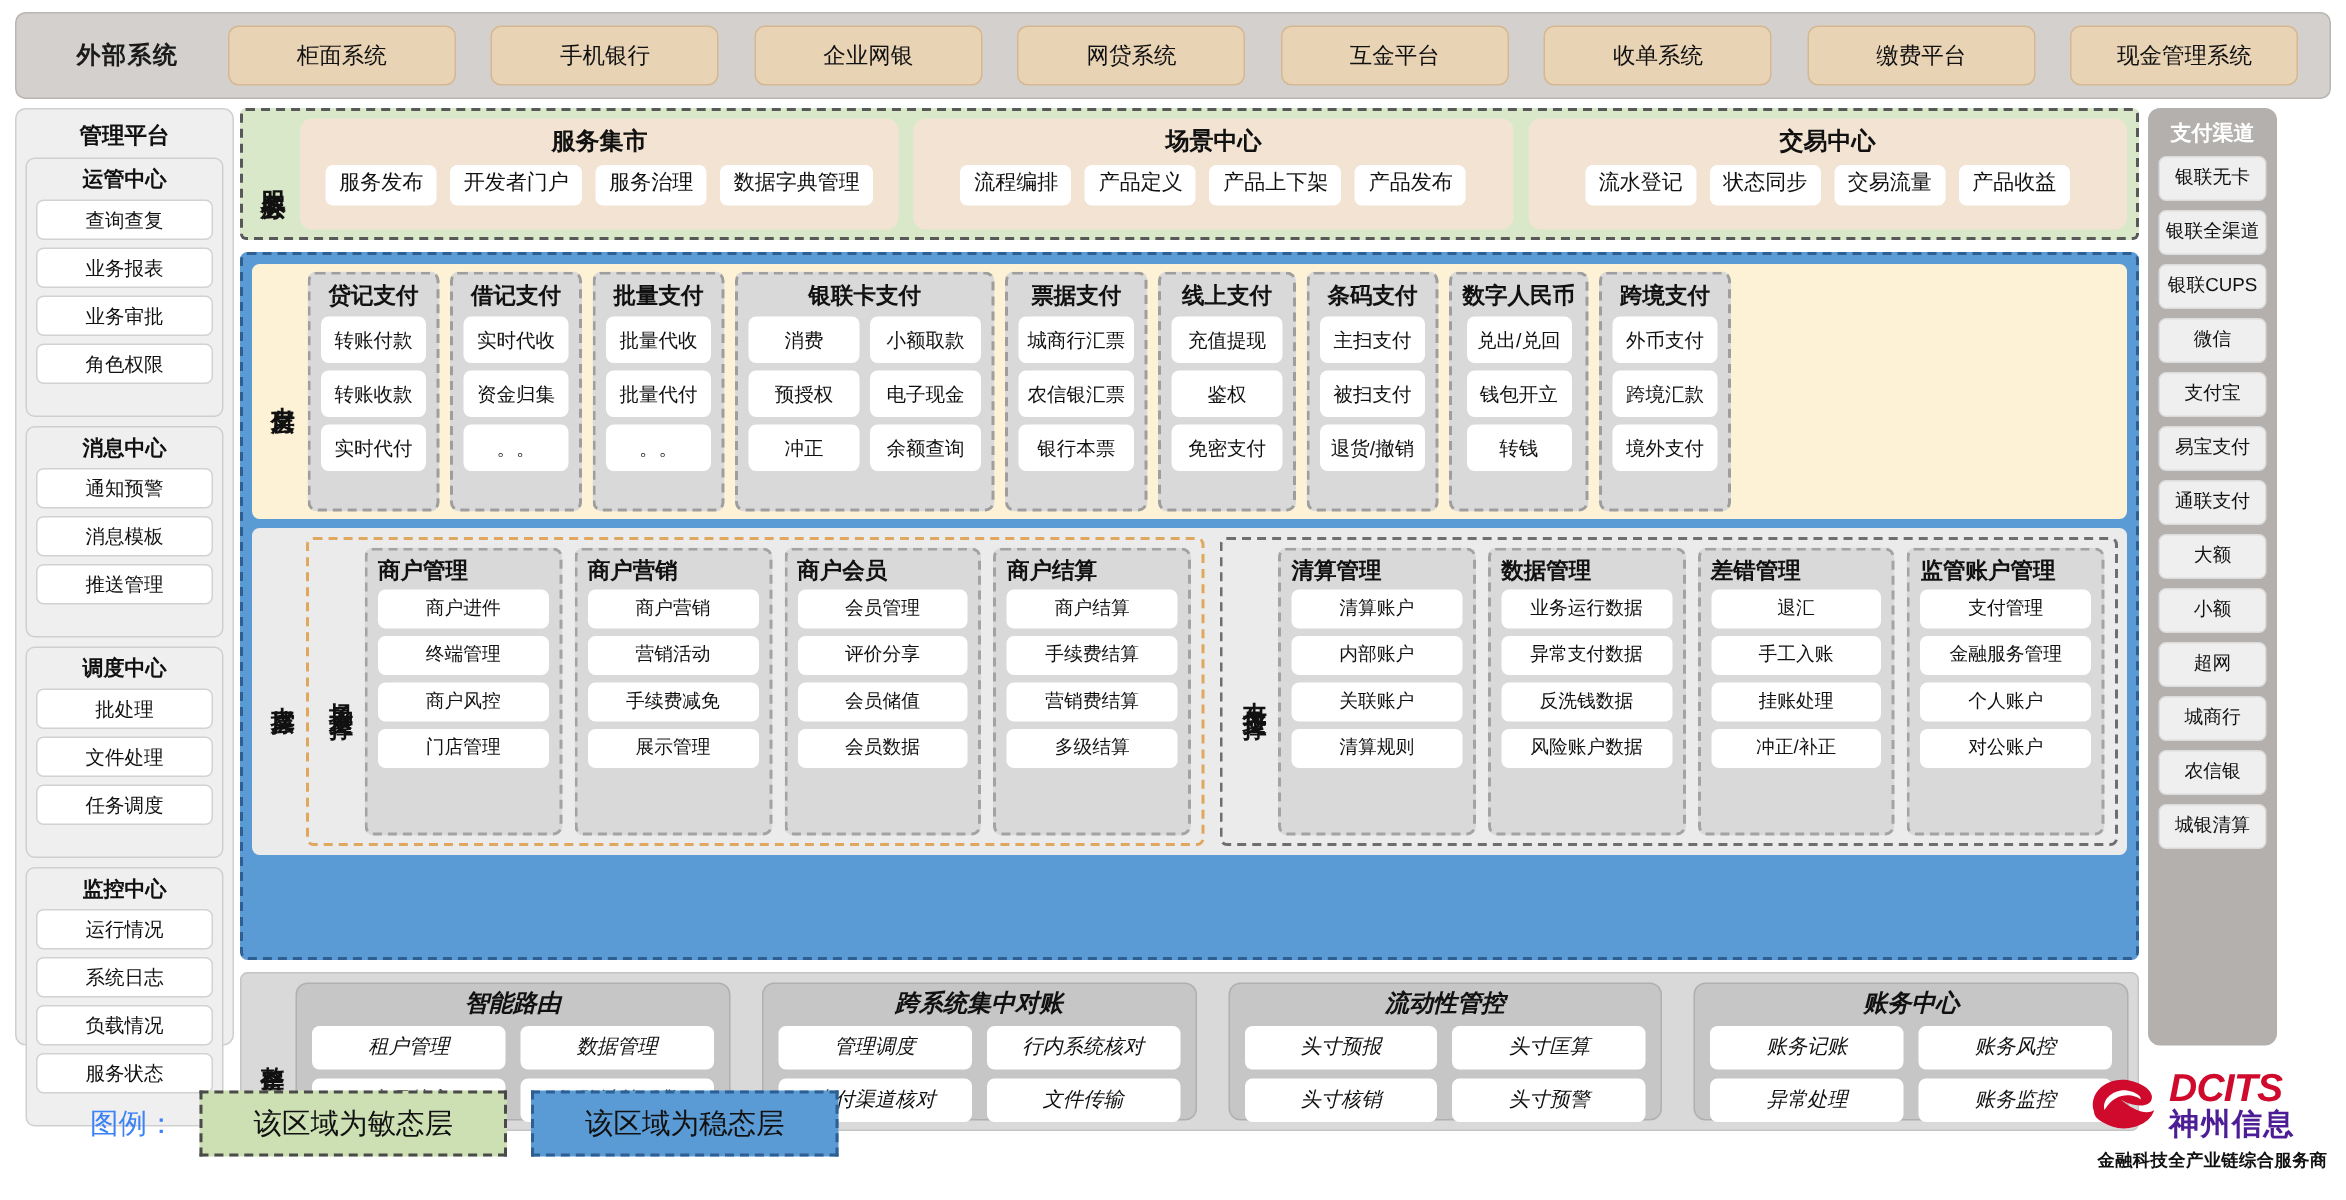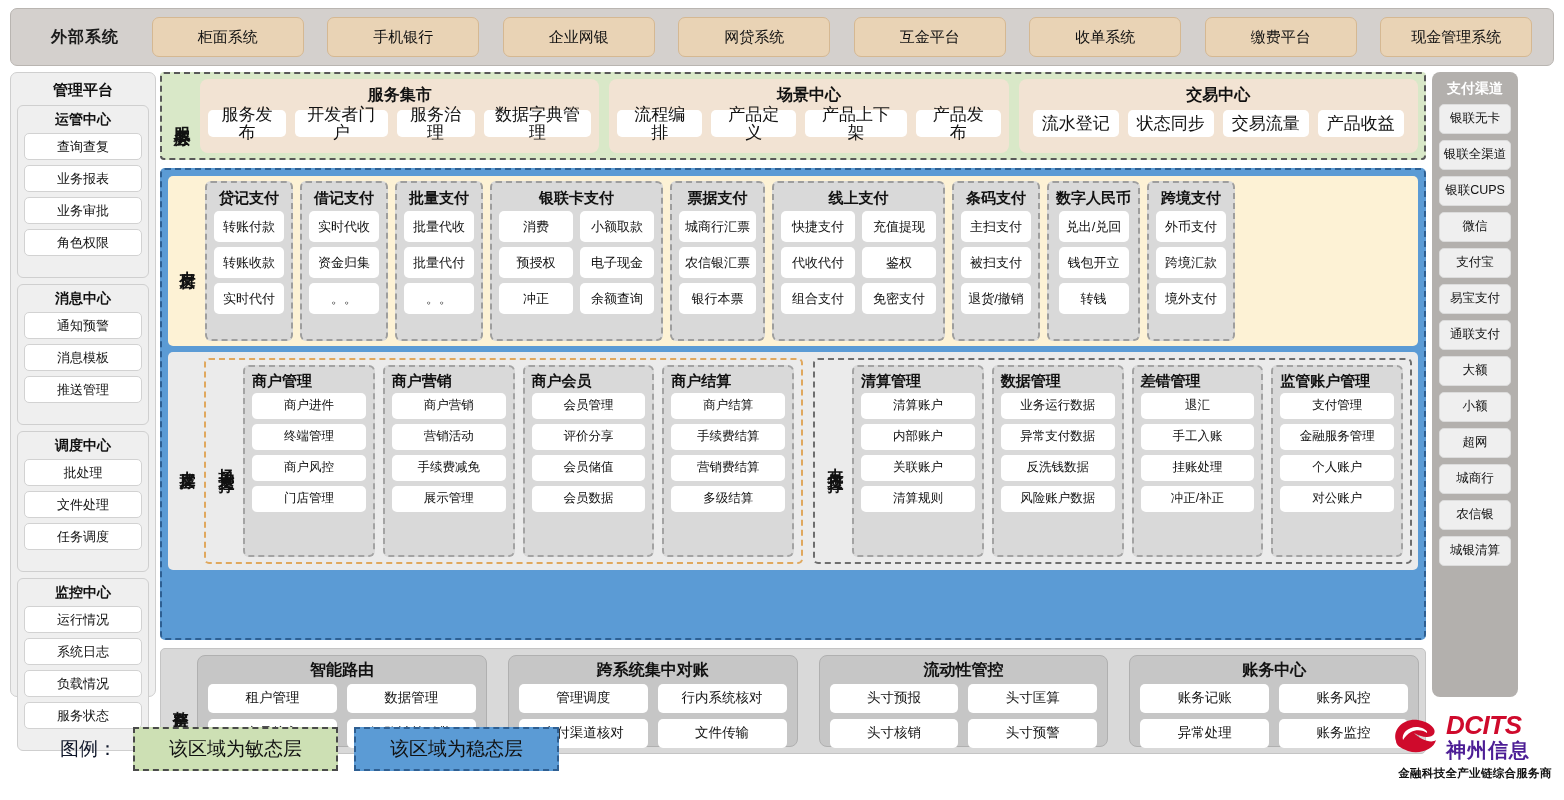--- a/index.html
+++ b/index.html
@@ -97,21 +97,21 @@
   }
   #service-layer .vlabel{font-size:17px;width:28px;height:100%;}
   #service-layer .sl-cards{flex:1;display:flex;gap:10px;height:100%;padding-left:4px;}
   .svc-card{
     background:#f2e3d3;border-radius:8px;flex:1;
     display:flex;flex-direction:column;align-items:center;
     padding:4px 8px 7px;box-sizing:border-box;
   }
   .svc-card .grp-title{font-size:16px;padding:4px 0 7px;}
   .svc-card .svc-row{display:flex;gap:9px;width:100%;justify-content:center;}
-  .svc-card .chip{height:27px;font-size:17px;padding:0 9px;border:none;font-family:Liberation Serif, serif;}
+  .svc-card .chip{height:27px;font-size:14px;padding:0 9px;border:none;font-family:Liberation Serif, serif;}
 
   
   #stable-block{
     position:absolute;left:0;top:96px;width:1266px;height:472px;
     background:#5b9bd5;border:2px dashed #2e5f92;border-radius:5px;
     box-sizing:border-box;padding:6px;
   }
 
   
   #pay-layer{
@@ -155,36 +155,36 @@
   .sup-grp .chip{height:26px;font-size:12.5px;border:none;margin-bottom:5px;width:100%;padding:0 3px;}
   .sup-grp .chip:last-child{margin-bottom:0;}
 
   
   #integration-layer{
     position:absolute;left:0;top:576px;width:1266px;height:106px;
     background:#d9d9d9;border:1px solid #c4c4c4;border-radius:5px;
     box-sizing:border-box;display:flex;align-items:stretch;padding:6px;
   }
   #integration-layer .vlabel{font-size:16px;width:26px;}
-  #integration-layer .int-cards{flex:1;display:flex;gap:21px;padding-left:4px;}
+  #integration-layer .int-cards{flex:1;display:flex;gap:21px;padding-left:4px;font-style:italic;}
   .int-card{
     flex:1;background:#c6c6c6;border:1px solid #b0b0b0;border-radius:8px;
     padding:3px 10px 7px;box-sizing:border-box;
     display:flex;flex-direction:column;align-items:center;
   }
   .int-card .grp-title{font-size:16px;padding:3px 0 6px;}
   .int-card .ic-grid{display:grid;grid-template-columns:1fr 1fr;gap:6px 10px;width:100%;}
   .int-card .chip{height:29px;font-size:13.5px;border:none;}
 
   
   #legend{
     position:absolute;left:60px;top:725px;height:48px;
     display:flex;align-items:center;gap:16px;
   }
-  #legend .lg-label{font-size:19px;color:#0f172a;}
+  #legend .lg-label{font-size:19px;color:#3b82f6;}
   #legend .lg-box{
     height:44px;display:flex;align-items:center;justify-content:center;
     font-size:19px;padding:0 34px;box-sizing:border-box;
   }
   #legend .lg-agile{background:#cde0b4;border:2px dashed #4a4a4a;}
   #legend .lg-stable{background:#5b9bd5;border:2px dashed #2e5f92;}
 
   
   #logo{
     position:absolute;left:1390px;top:712px;width:170px;height:80px;
@@ -356,25 +356,20 @@
                 <div class="chip">城商行汇票</div>
                 <div class="chip">农信银汇票</div>
                 <div class="chip">银行本票</div>
               </div>
             </div>
           </div>
           <div class="pay-grp wide">
             <div class="grp-title">线上支付</div>
             <div class="pg-body">
               <div class="pg-col">
-                <div class="chip">快捷支付</div>
-                <div class="chip">代收代付</div>
-                <div class="chip">组合支付</div>
-              </div>
-              <div class="pg-col">
                 <div class="chip">充值提现</div>
                 <div class="chip">鉴权</div>
                 <div class="chip">免密支付</div>
               </div>
             </div>
           </div>
           <div class="pay-grp">
             <div class="grp-title">条码支付</div>
             <div class="pg-body">
               <div class="pg-col">

